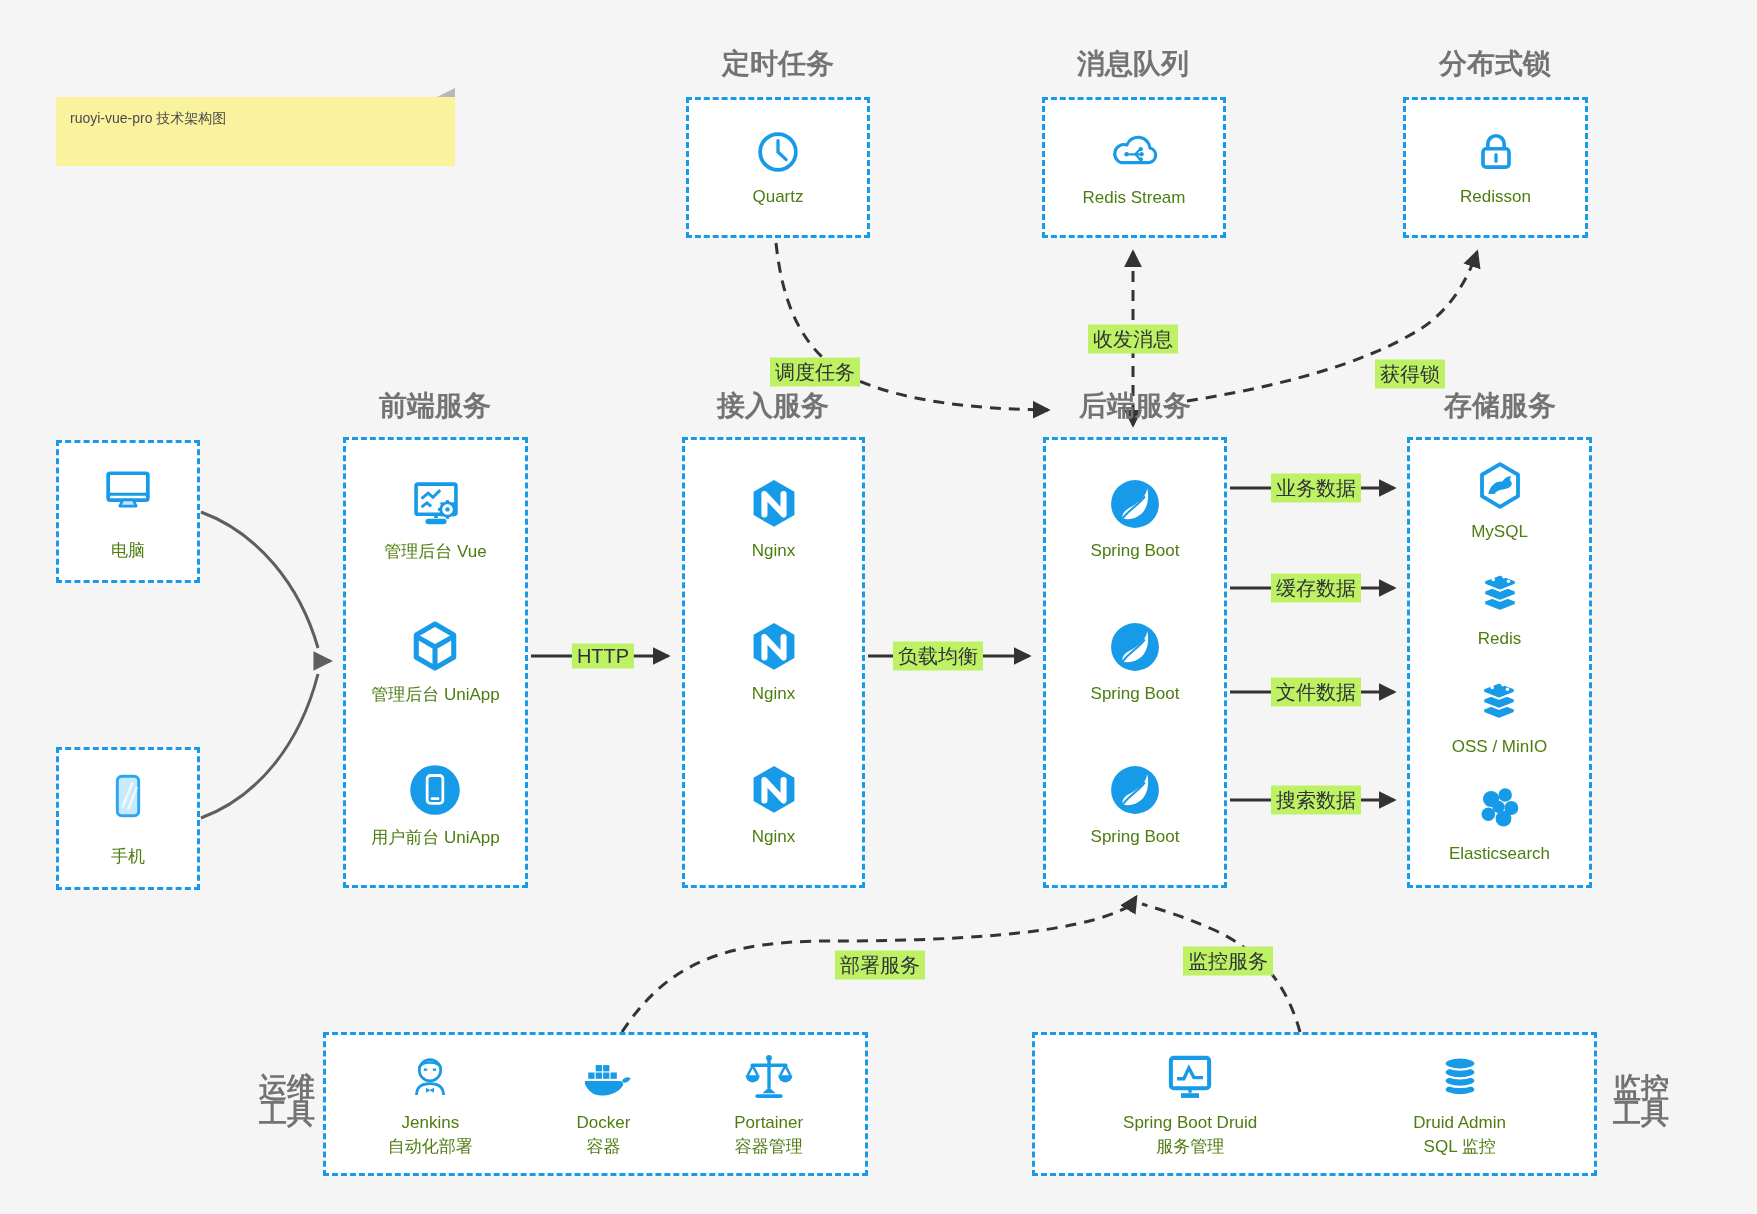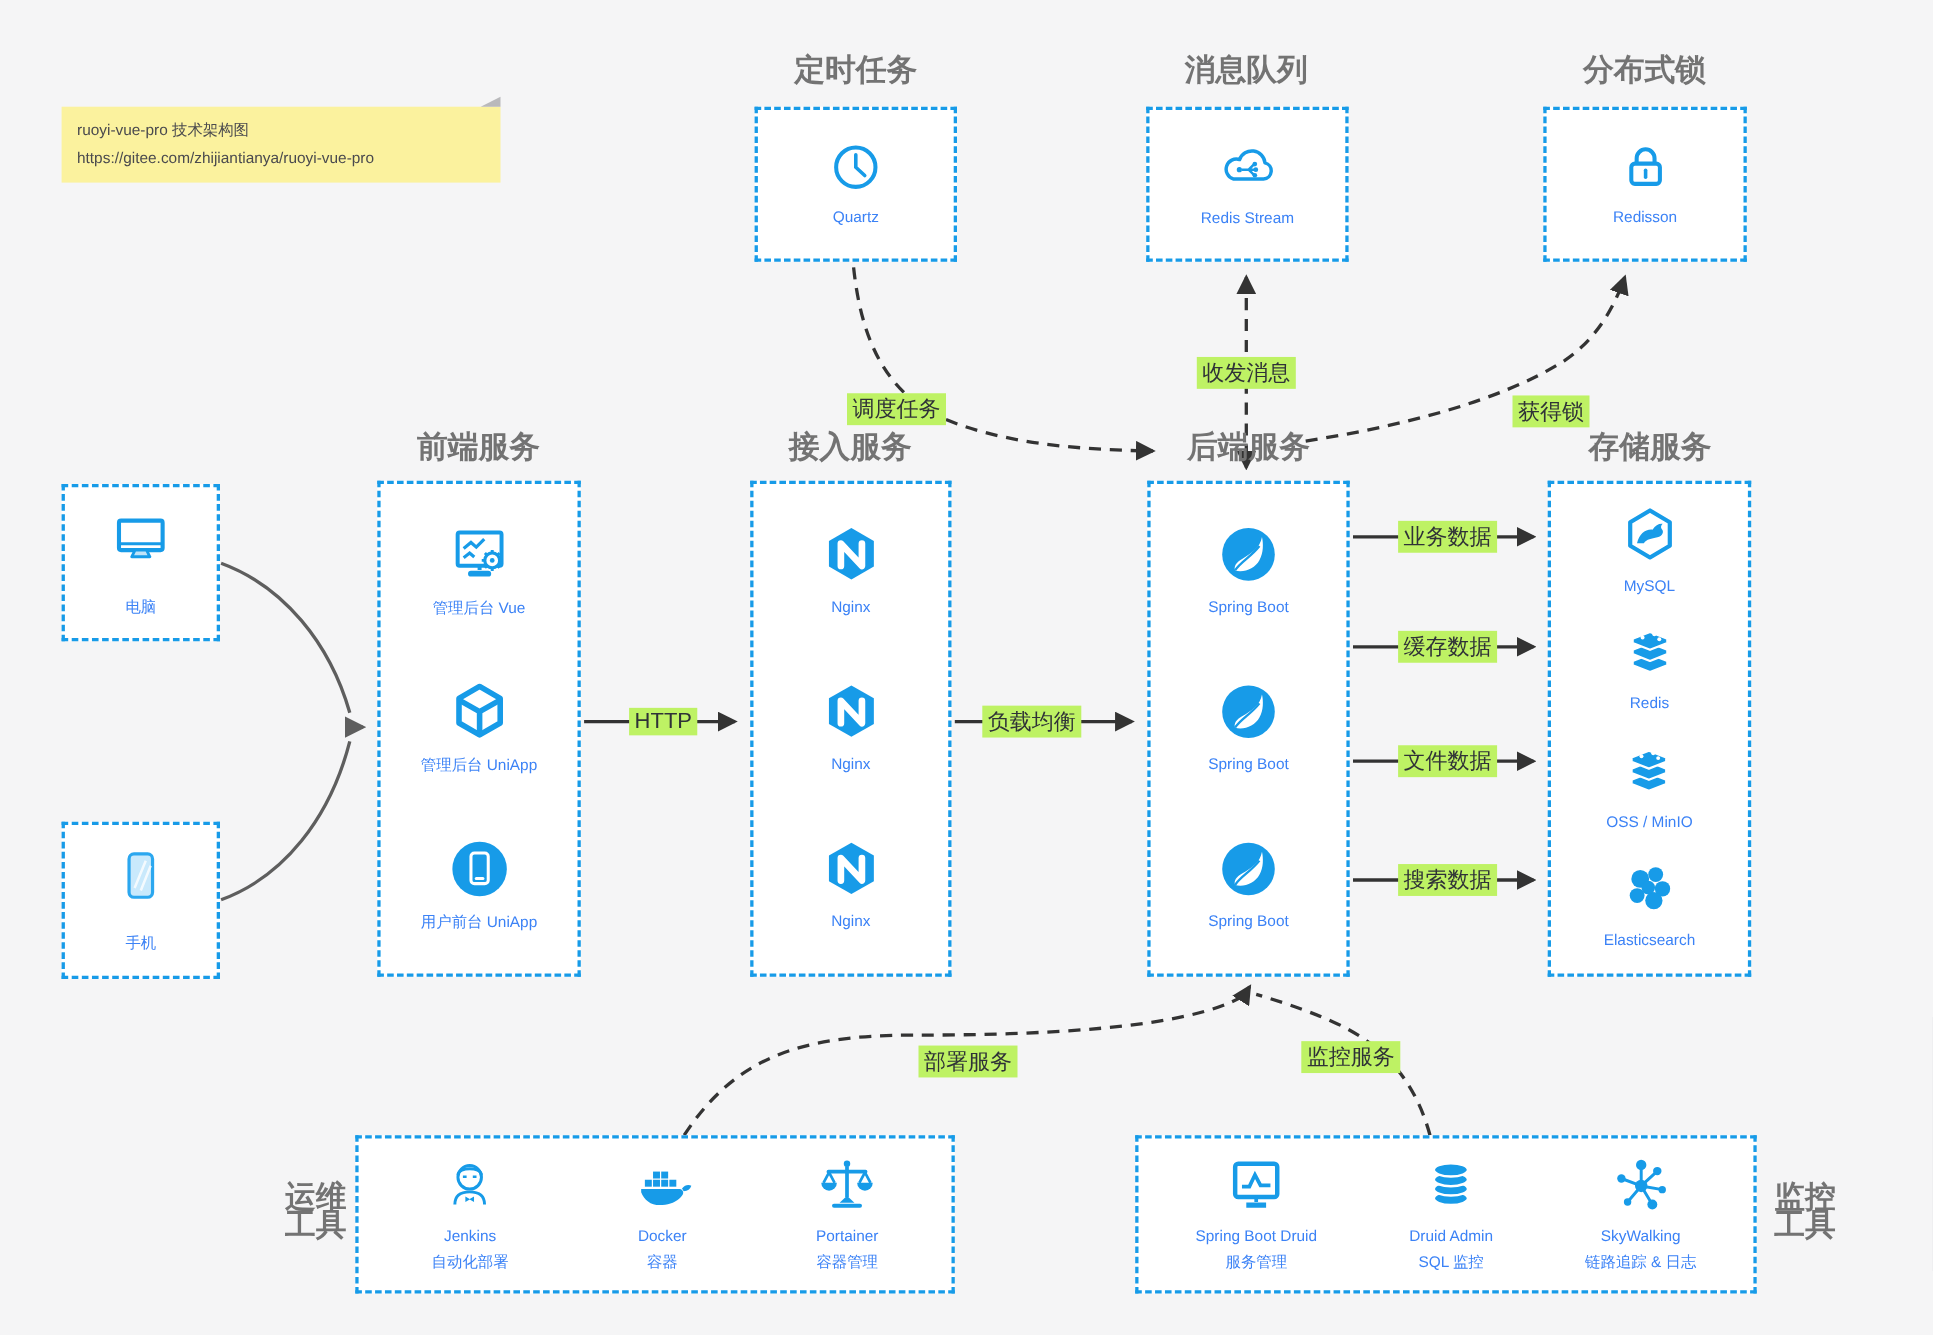--- a/index.html
+++ b/index.html
@@ -5,21 +5,21 @@
   html,body{margin:0;padding:0;background:#e9e9ea;}
   .canvas{position:relative;width:1757px;height:1214px;background:#f5f5f6;overflow:hidden;
           font-family:"Liberation Sans","DejaVu Sans",sans-serif;}
   svg.edges{position:absolute;left:0;top:0;pointer-events:none;}
   .gbox{position:absolute;background:#fff;border:3px dashed #179be8;box-sizing:border-box;display:flex;}
   .col{flex-direction:column;justify-content:space-around;align-items:center;padding:8px 0;}
   .topbox{flex-direction:column;justify-content:center;align-items:center;gap:10px;}
   .devbox{flex-direction:column;justify-content:center;align-items:center;gap:22px;}
   .rowbox{flex-direction:row;justify-content:space-around;align-items:center;padding:6px 10px;}
   .item{display:flex;flex-direction:column;align-items:center;gap:7px;}
-  .label{font-size:14px;color:#3b82f6;text-align:center;white-space:nowrap;line-height:24px;}
+  .label{font-size:17px;color:#4d7c0f;text-align:center;white-space:nowrap;line-height:24px;}
   .rtitle{position:absolute;transform:translate(-50%,-50%);color:#737373;font-weight:bold;
           font-size:28px;white-space:nowrap;text-align:center;line-height:26px;}
   .elabel{position:absolute;transform:translate(-50%,-50%);background:#bef264;padding:1px 5px;
           font-size:20px;color:#2f3237;white-space:nowrap;}
   .note{position:absolute;left:56px;top:97px;width:399px;height:69px;background:#fbf29e;
         box-sizing:border-box;padding:9px 14px;font-size:14px;line-height:25px;color:#4a4a4e;}
   .note .fold{position:absolute;top:-9px;right:0;width:0;height:0;
         border-bottom:9px solid #b9b9bb;border-left:18px solid transparent;}
   .icon{display:block;}
 </style>
@@ -203,21 +203,20 @@
     <path d="M1187 401 C1270 388, 1362 366, 1422 328 C1452 308, 1468 278, 1477 252" fill="none" stroke="#333" stroke-width="3" stroke-dasharray="11 8" marker-end="url(#ah)"></path>
 
     <path d="M622 1032 C668 962, 726 941, 830 941 C940 941, 1080 936, 1131 905 L1136 897" fill="none" stroke="#333" stroke-width="3" stroke-dasharray="11 8" marker-end="url(#ah)"></path>
 
     <path d="M1300 1032 C1289 992, 1266 953, 1212 929 C1185 917, 1162 910, 1142 904" fill="none" stroke="#333" stroke-width="3" stroke-dasharray="11 8"></path>
   </svg>
 
   <div class="note">
     <div class="fold"></div>
     <div>ruoyi-vue-pro 技术架构图</div>
-    <div>https://gitee.com/zhijiantianya/ruoyi-vue-pro</div>
   </div>
 
   <div class="rtitle" style="left:778px;top:64px">定时任务</div>
   <div class="rtitle" style="left:1133px;top:64px">消息队列</div>
   <div class="rtitle" style="left:1495px;top:64px">分布式锁</div>
   <div class="rtitle" style="left:435px;top:406px">前端服务</div>
   <div class="rtitle" style="left:773px;top:406px">接入服务</div>
   <div class="rtitle" style="left:1135px;top:406px">后端服务</div>
   <div class="rtitle" style="left:1500px;top:406px">存储服务</div>
   <div class="rtitle" style="left:287px;top:1101px">
@@ -388,27 +387,20 @@
         </svg>
       <div class="label">Spring Boot Druid</div>
       <div class="label" style="margin-top:-7px">服务管理</div>
     </div>
     <div class="item">
       <svg class="icon" width="54" height="54">
           <use href="#sym-druid"></use>
         </svg>
       <div class="label">Druid Admin</div>
       <div class="label" style="margin-top:-7px">SQL 监控</div>
-    </div>
-    <div class="item">
-      <svg class="icon" width="54" height="54">
-          <use href="#sym-sky"></use>
-        </svg>
-      <div class="label">SkyWalking</div>
-      <div class="label" style="margin-top:-7px">链路追踪 &amp; 日志</div>
     </div>
   </div>
 
   <div class="elabel" style="left:603px;top:656px">HTTP</div>
   <div class="elabel" style="left:938px;top:656px">负载均衡</div>
   <div class="elabel" style="left:815px;top:372px">调度任务</div>
   <div class="elabel" style="left:1133px;top:339px">收发消息</div>
   <div class="elabel" style="left:1410px;top:374px">获得锁</div>
   <div class="elabel" style="left:1316px;top:488px">业务数据</div>
   <div class="elabel" style="left:1316px;top:588px">缓存数据</div>

